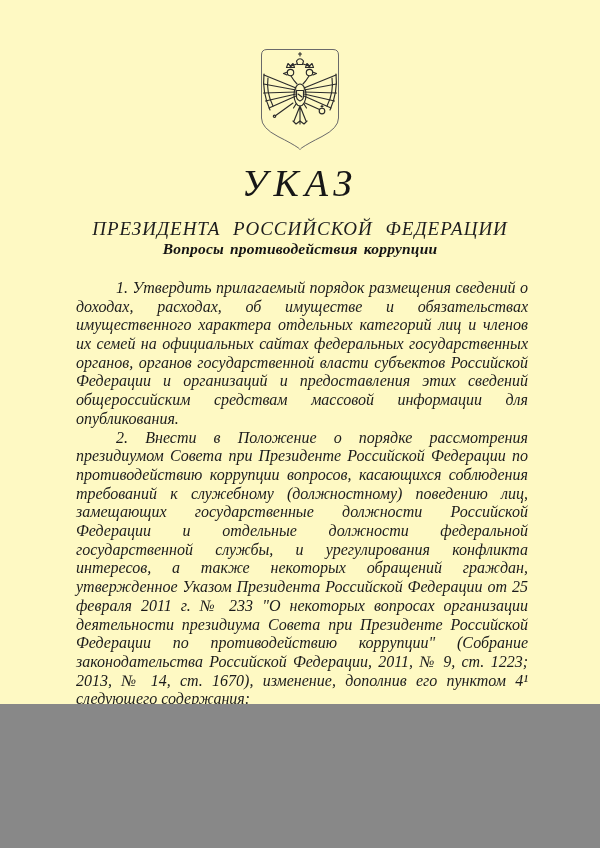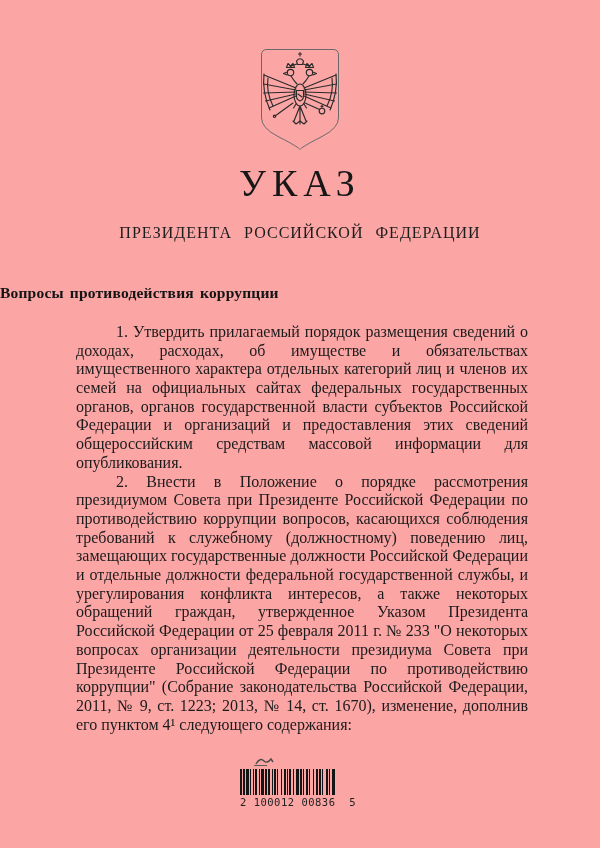--- a/index.html
+++ b/index.html
@@ -1,49 +1,50 @@
 <!DOCTYPE html>
 <html><head>
 <meta charset="utf-8">
 <style>
   html, body { margin: 0; padding: 0; background: #888; }
   .page {
     position: relative;
     width: 600px;
-    height: 848px;
+    height: 704px;
     margin: 0 auto;
-    background: #fca5a5;
+    background: #fef9c3;
     font-family: "Liberation Serif", serif;
     color: #1b1b1b;
     overflow: hidden;
+    font-style: italic;
   }
   .emblem {
     width: 80px;
     height: 104px;
     margin: 48px auto 0 auto;
   }
   .emblem svg { display: block; width: 100%; height: 100%; }
   .title {
     margin-top: 12px;
     text-align: center;
     font-size: 38px;
     letter-spacing: 6px;
     color: #171717;
     line-height: 1.05;
   }
   .issuer {
-    margin-top: 20px;
+    margin-top: 14px;
     text-align: center;
-    font-size: 16px;
+    font-size: 19px;
     letter-spacing: 1px;
     word-spacing: 7px;
     color: #1d1d1d;
   }
   .subject {
-    margin-top: 42px;
+    text-align: center;
     font-size: 15.5px;
     font-weight: bold;
     letter-spacing: 0.2px;
     word-spacing: 2px;
     color: #141414;
   }
   .body-text {
     margin: 21px 72px 0 76px;
     font-size: 16px;
     line-height: 18.7px;

